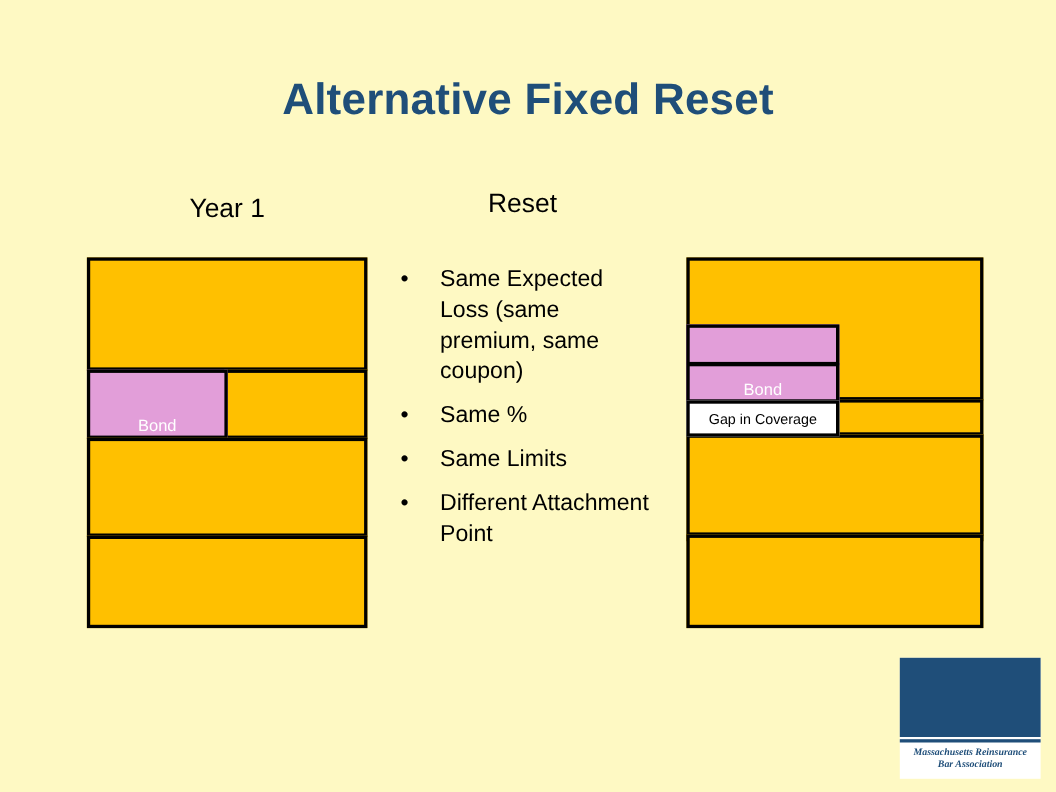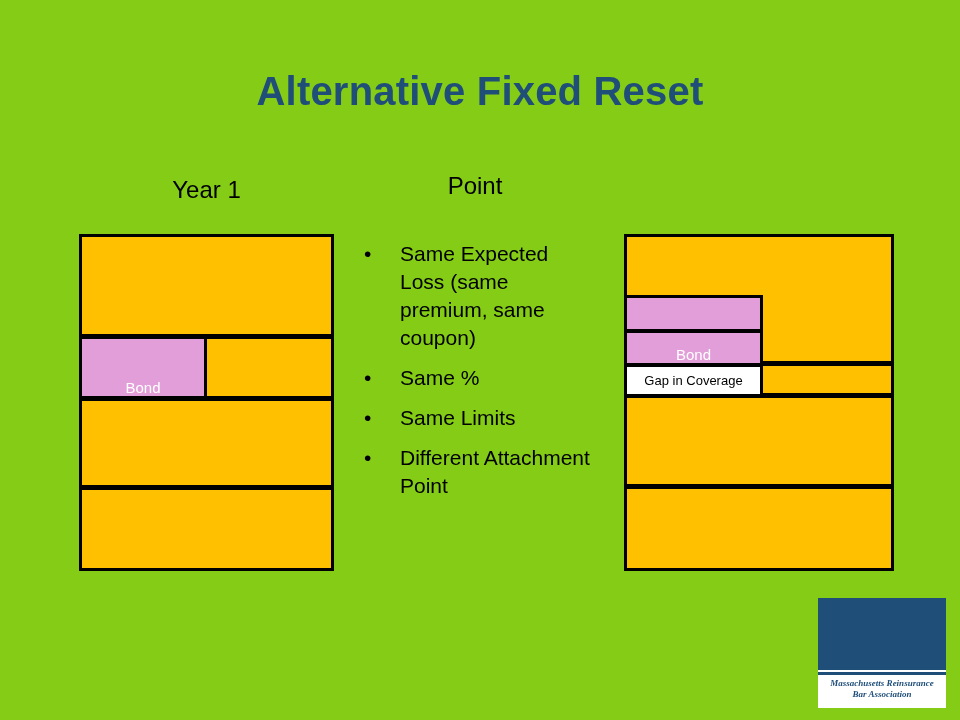--- a/index.html
+++ b/index.html
@@ -10,21 +10,21 @@
     width: 960px;
     height: 720px;
     background: #ffffff;
     font-family: "Liberation Sans", sans-serif;
     overflow: hidden;
   }
   #slide {
     position: relative;
     width: 960px;
     height: 720px;
-    background: #84cc16;
+    background: #fef9c3;
   }
 
   
   #slide-title {
     position: absolute;
     left: 0;
     top: 68px;
     width: 960px;
     text-align: center;
     font-size: 40px;
@@ -179,21 +179,21 @@
     <div class="band" style="left:125px; top:102px; width:130px; height:63px;"></div>
     <div class="bond-box" style="left:0px; top:102px; width:128px; height:63px;">
       <span>Bond</span>
     </div>
 
     <div class="band" style="left:0px; top:164px; width:255px; height:90px;"></div>
 
     <div class="band" style="left:0px; top:253px; width:255px; height:84px;"></div>
   </div>
 
-  <div id="heading-reset" class="col-heading">Point</div>
+  <div id="heading-reset" class="col-heading">Reset</div>
 
   <div id="bullet-list">
     <div class="bullet-item">
       <span class="bullet-dot">•</span>
       <span>Same Expected Loss (same premium, same coupon)</span>
     </div>
     <div class="bullet-item">
       <span class="bullet-dot">•</span>
       <span>Same %</span>
     </div>

